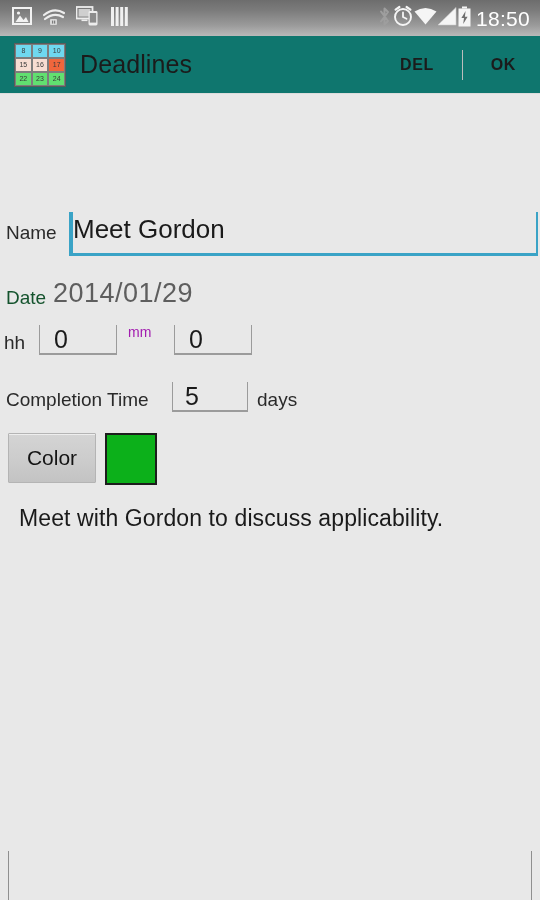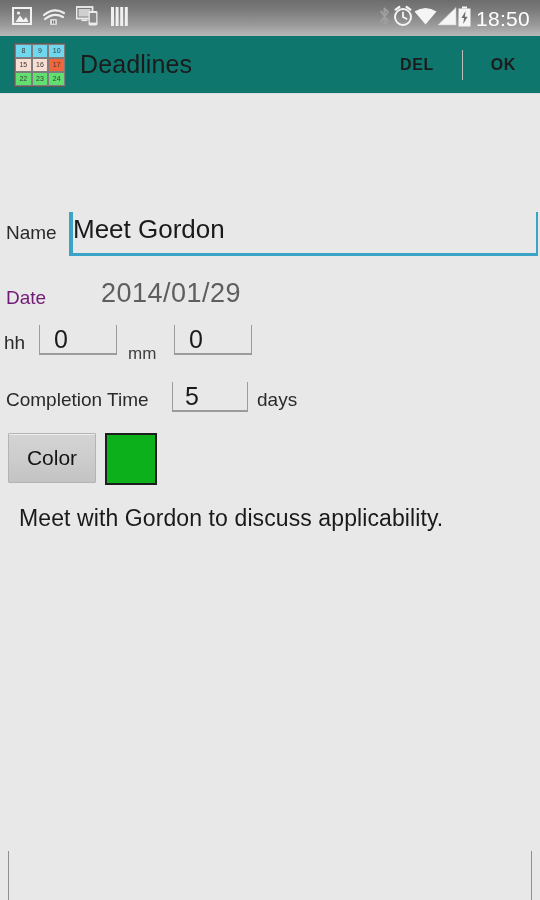--- a/index.html
+++ b/index.html
@@ -124,30 +124,29 @@
     line-height: 34px;
     white-space: nowrap;
     overflow: hidden;
   }
 
   .lbl-date {
     position: absolute;
     left: 6px;
     top: 193px;
     font-size: 19px;
-    color: #701a75;
+    color: #14532d;
   }
   .val-date {
     position: absolute;
     left: 53px;
     top: 184px;
     font-size: 27px;
     color: #5e5e5e;
     letter-spacing: 0.5px;
-    margin-left: 48px;
   }
 
   .lbl-hh {
     position: absolute;
     left: 4px;
     top: 238px;
     font-size: 19px;
     color: #2a2a2a;
   }
   .fld-hh {
@@ -161,23 +160,23 @@
     padding: 0 0 3px 14px;
     border-bottom: 2px solid #9b9b9b;
     border-left: 1px solid #9b9b9b;
     border-right: 1px solid #9b9b9b;
     box-sizing: border-box;
     line-height: 28px;
   }
   .lbl-mm {
     position: absolute;
     left: 128px;
-    top: 250px;
-    font-size: 17px;
-    color: #404040;
+    top: 230px;
+    font-size: 14px;
+    color: #a21caf;
   }
   .fld-mm {
     position: absolute;
     left: 174px;
     top: 231px;
     width: 78px;
     height: 30px;
     font-size: 25px;
     color: #1a1a1a;
     padding: 0 0 3px 14px;

